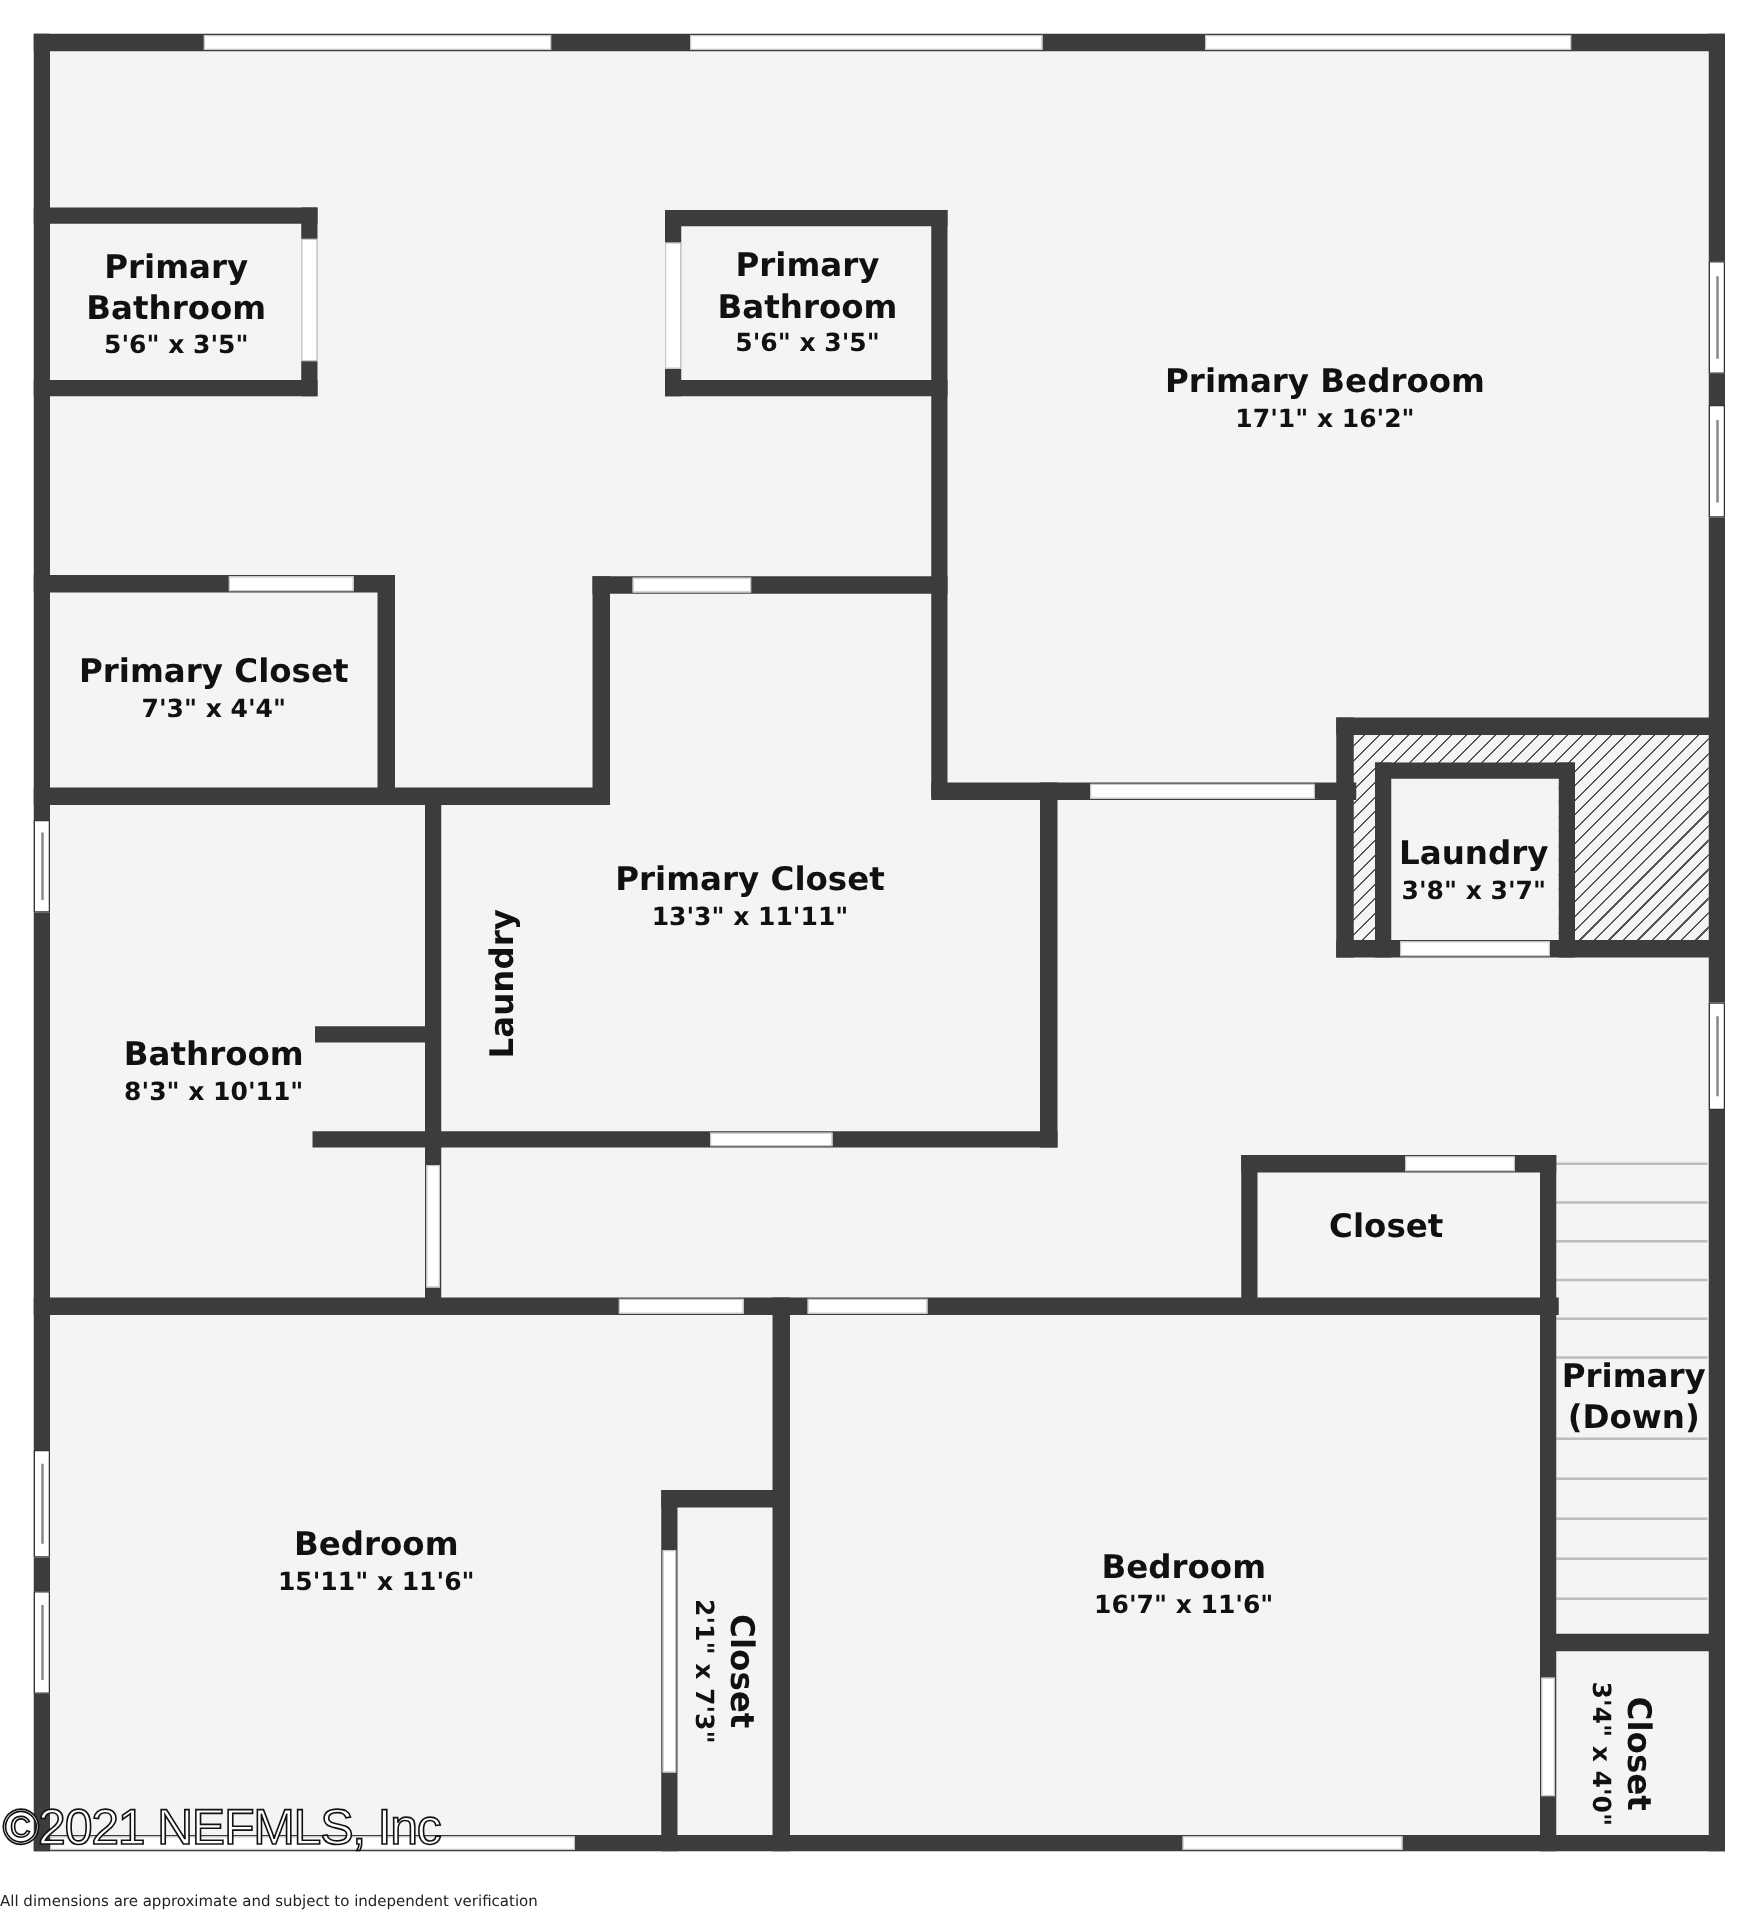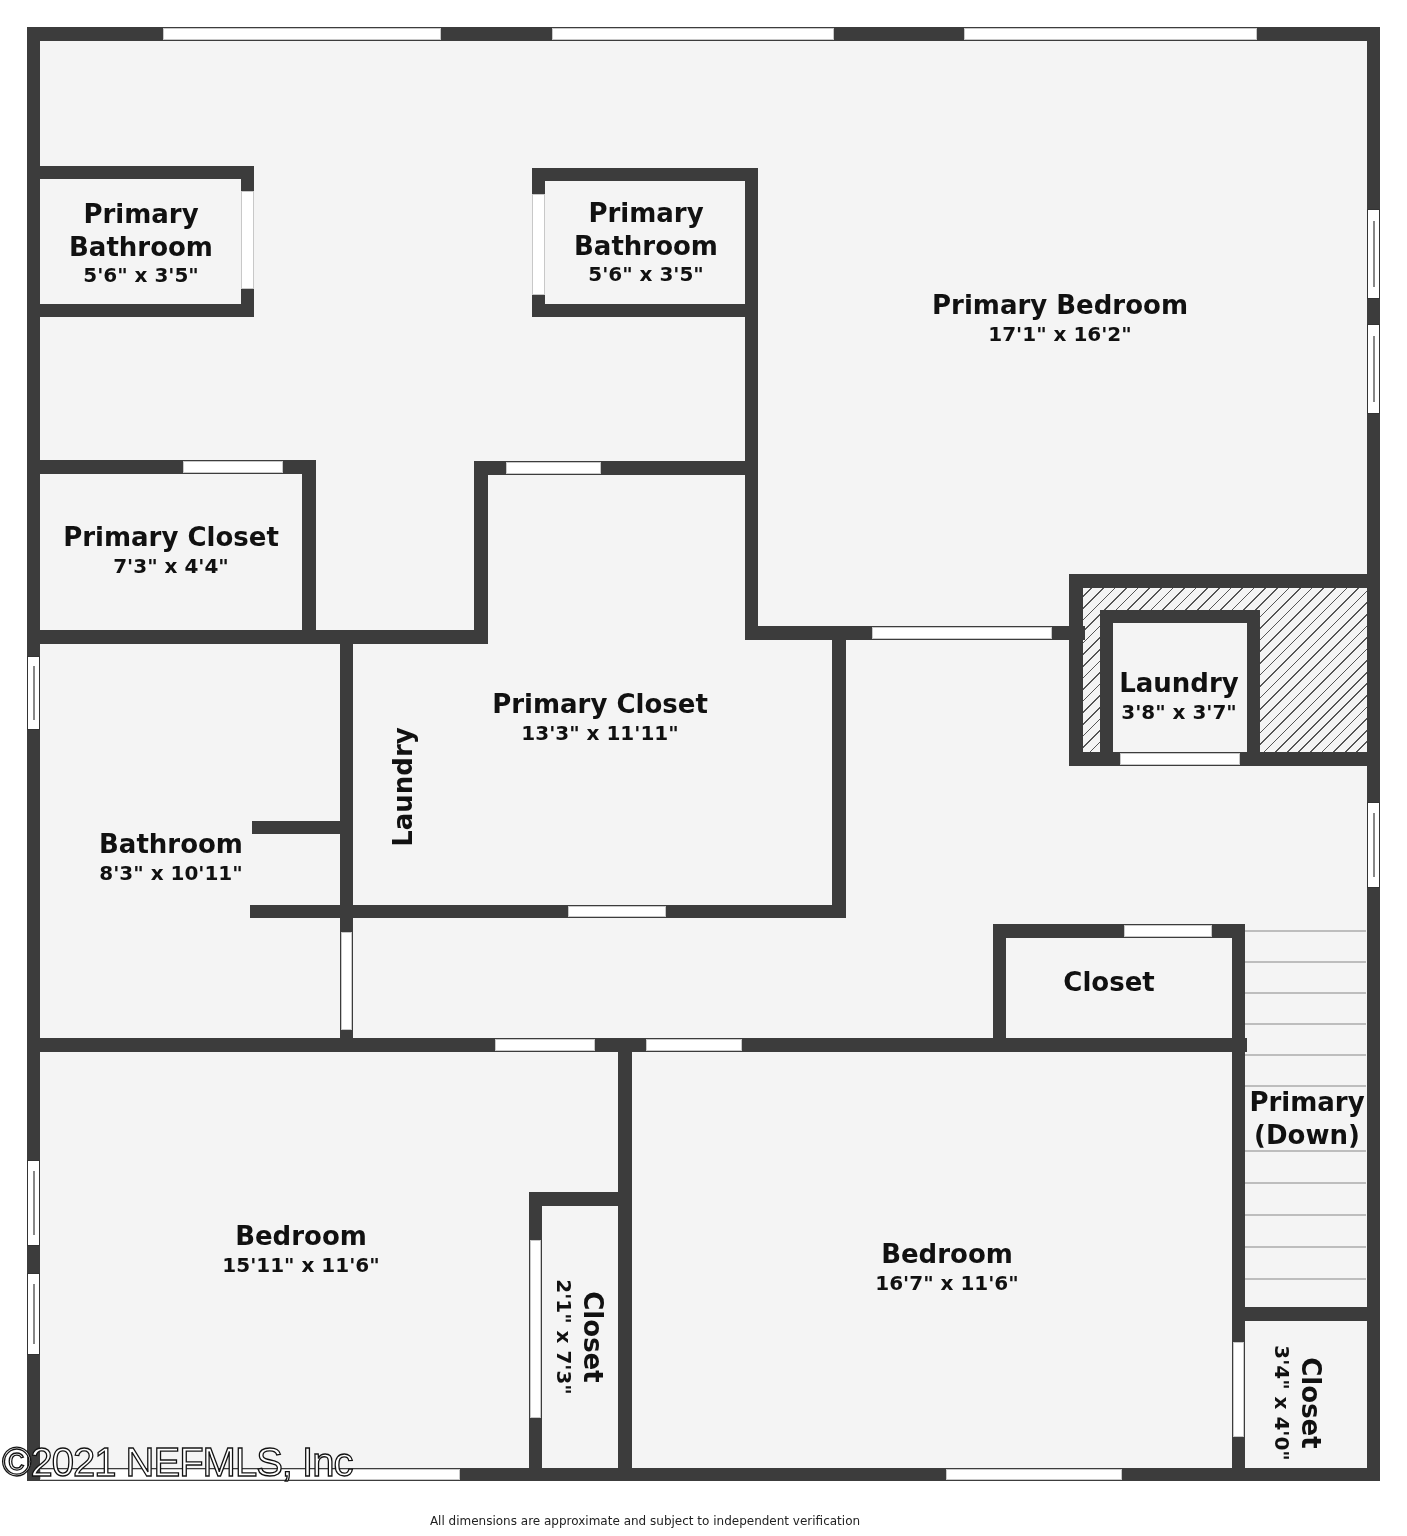--- a/index.html
+++ b/index.html
@@ -15,21 +15,21 @@
      background: repeating-linear-gradient(135deg, #f4f4f4 0px, #f4f4f4 7px, #555 7px, #555 8.2px); }
   .stair { position: absolute; height: 2px; background: #bdbdbd; }
   .lbl { position: absolute; text-align: center; color: #111; font-weight: bold;
          transform: translate(-50%, -50%); white-space: nowrap; line-height: 1.25; }
   .lbl .n { display: block; font-size: 26px; }
   .lbl .d { display: block; font-size: 20px; }
   .rot90 { transform: translate(-50%, -50%) rotate(90deg); }
   .rotm90 { transform: translate(-50%, -50%) rotate(-90deg); }
   .copyright { position: absolute; left: 2px; top: 1440px; font-family: "Liberation Sans", sans-serif;
     font-size: 40px; color: #fff; -webkit-text-stroke: 1.3px #111; letter-spacing: -1px; }
-  .disclaimer { position: absolute; left: 0; width: 1290px; top: 1514px; text-align: center;
+  .disclaimer { position: absolute; left: 0; width: 1290px; top: 1514px; text-align: left;
     font-size: 12px; color: #222; font-family: "DejaVu Sans", sans-serif; }
 </style>
 </head>
 <body>
 
 <div class="plan">
 
   <div class="floor" style="left:40px;top:40px;width:1327px;height:1430px;"></div>
 
   <div class="hatch" style="left:1082px;top:587px;width:285px;height:167px;"></div>

